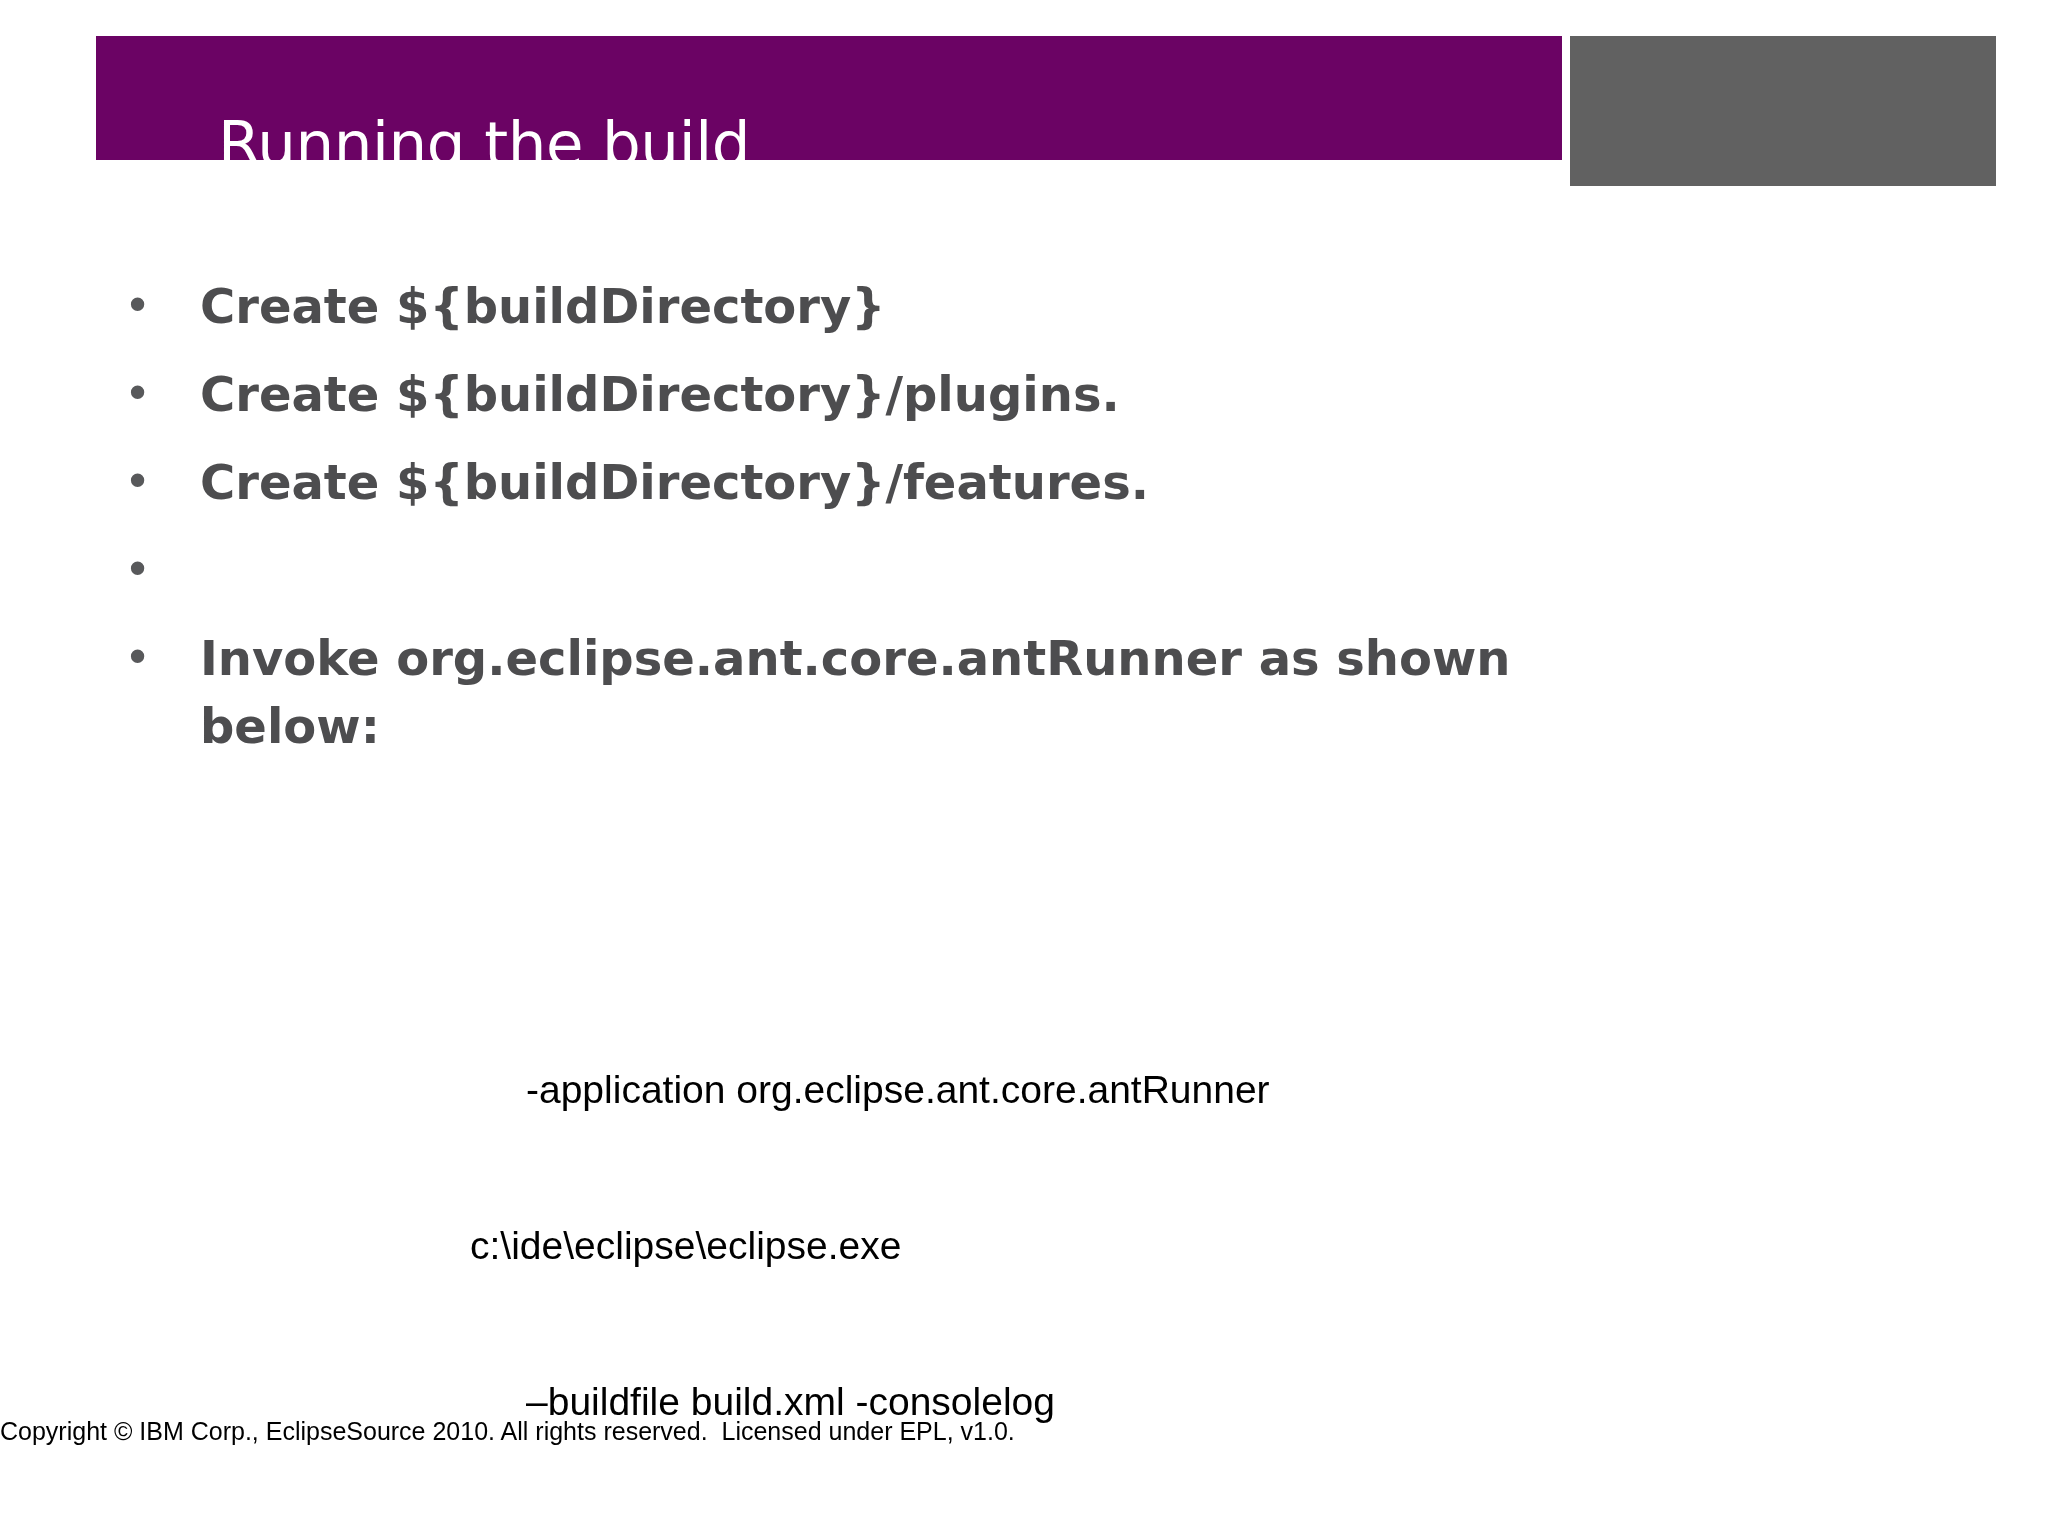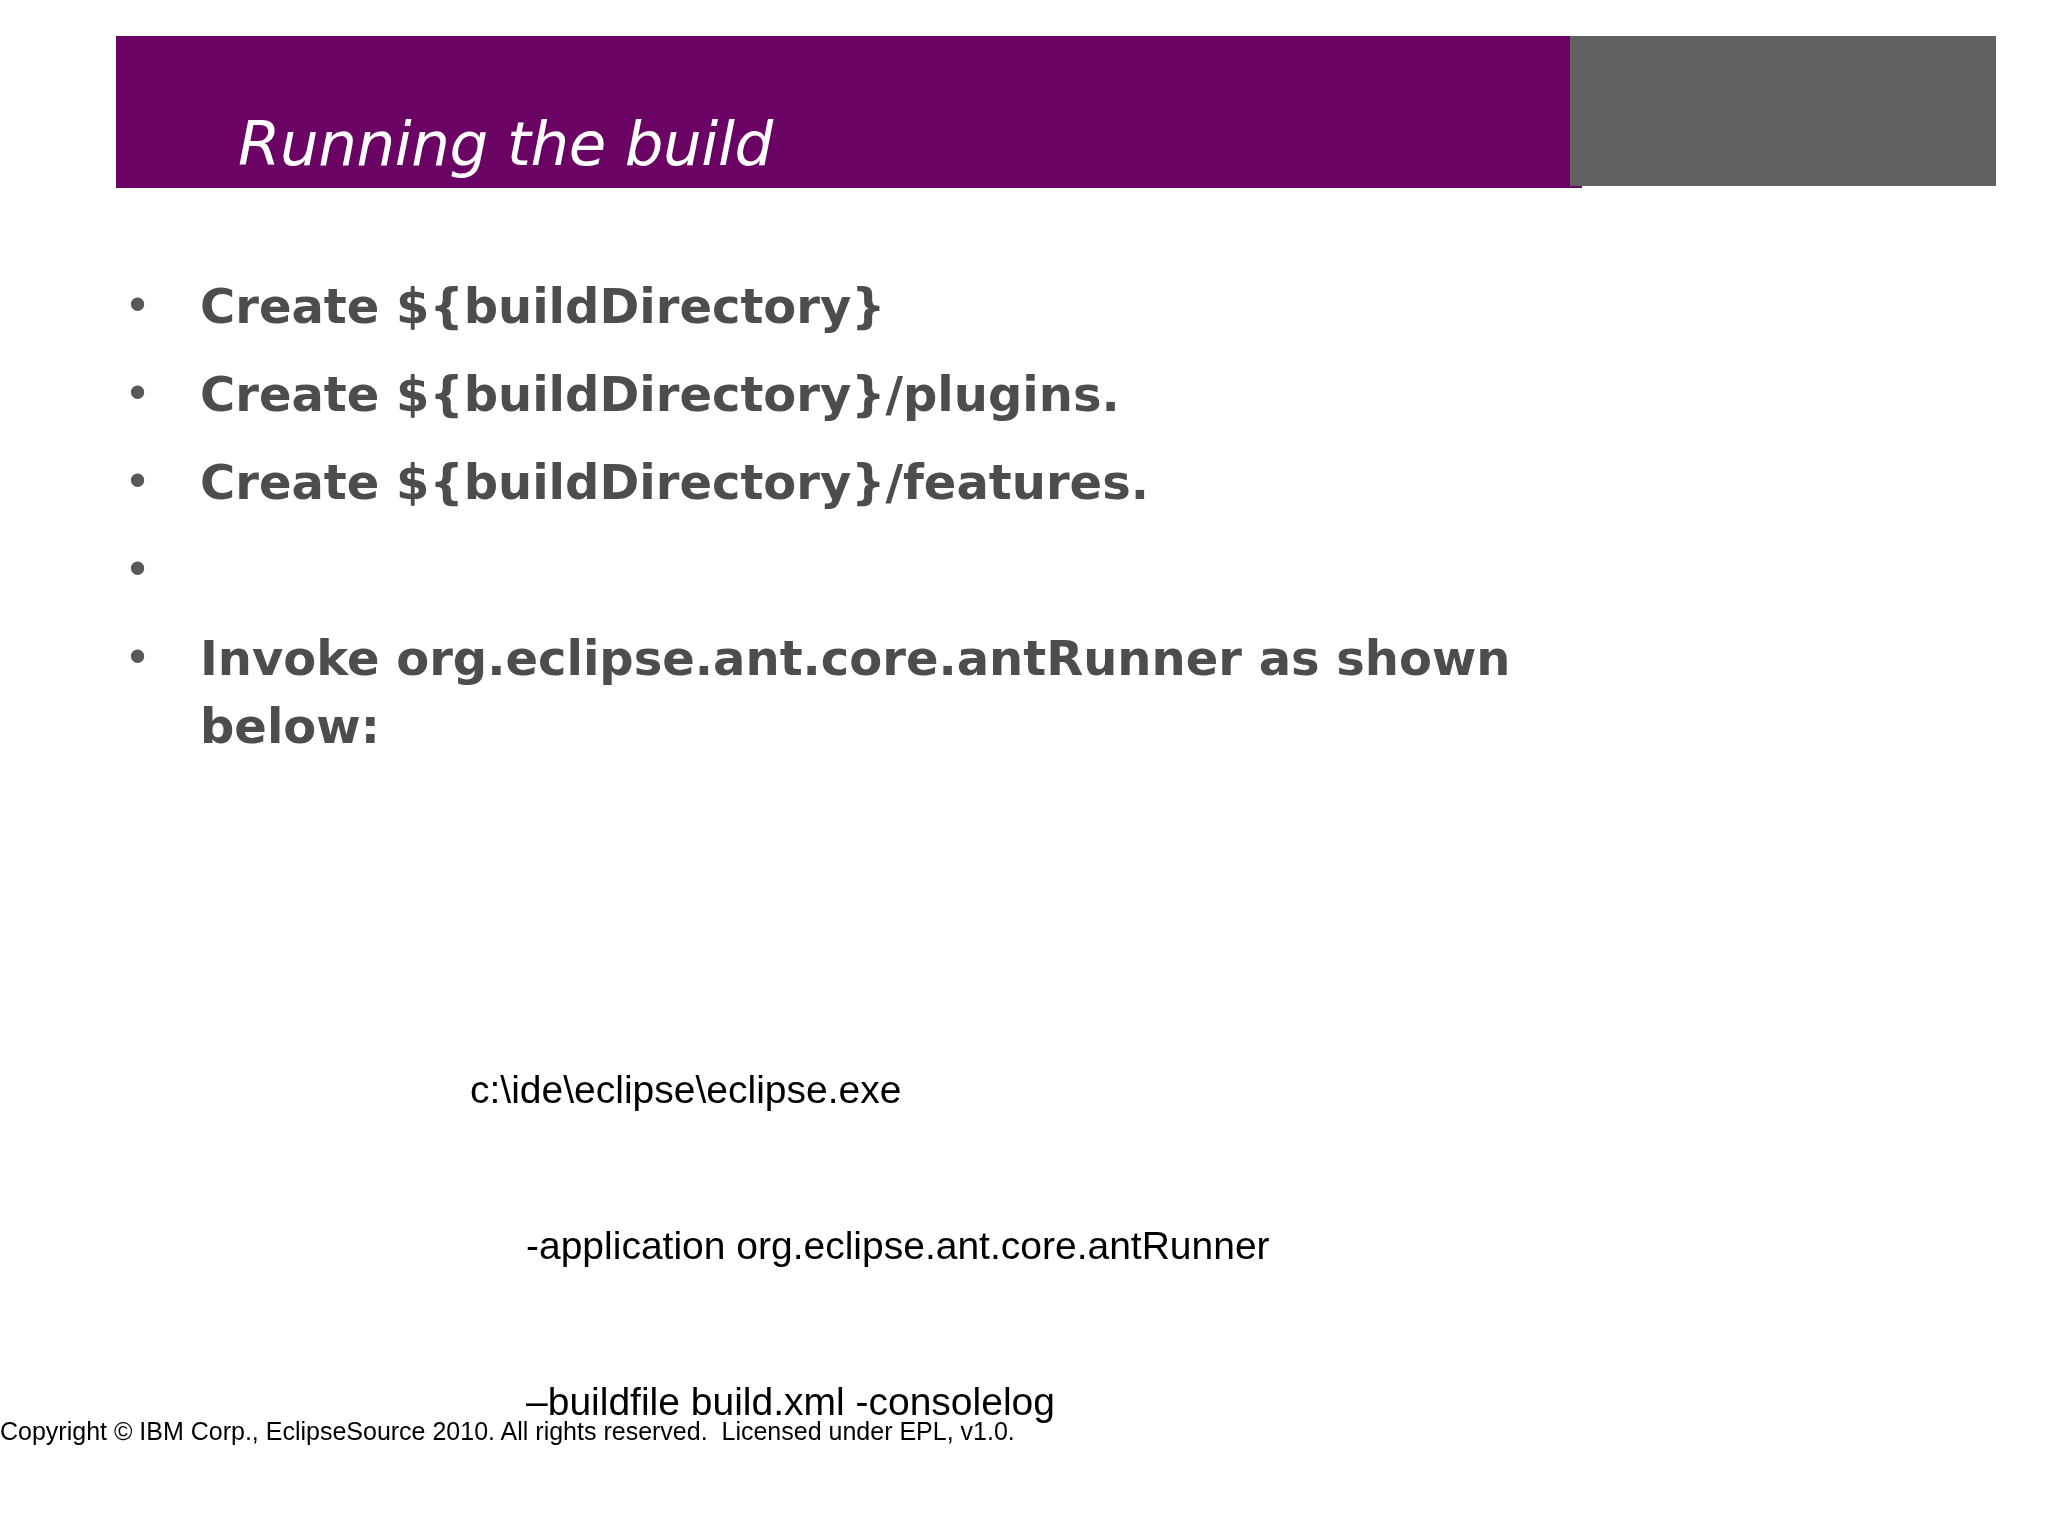--- a/index.html
+++ b/index.html
@@ -11,26 +11,25 @@
     width: 2048px;
     height: 1536px;
     position: relative;
     overflow: hidden;
     font-family: "DejaVu Sans", sans-serif;
   }
 
   
   #title-bar {
     position: absolute;
-    left: 116px;
+    left: 96px;
     top: 36px;
     width: 1466px;
-    height: 152px;
+    height: 124px;
     background: #6b0364;
-    font-style: italic;
   }
   #title-text {
     position: absolute;
     left: 122px;
     top: 72px;
     width: 1400px;
     font-family: "DejaVu Sans", sans-serif;
     font-size: 61px;
     font-weight: 400;
     color: #ffffff;
@@ -135,18 +134,18 @@
   </div>
 
   <div class="bullet-row">
     <span class="bullet-marker">•</span>
     <span class="bullet-text">Invoke org.eclipse.ant.core.antRunner as shown below:</span>
   </div>
 
 </div>
 
 <div id="code-block">
+  <div class="code-line code-indent">-application org.eclipse.ant.core.antRunner</div>
   <div class="code-line">c:\ide\eclipse\eclipse.exe</div>
-  <div class="code-line code-indent">-application org.eclipse.ant.core.antRunner</div>
   <div class="code-line code-indent">–buildfile build.xml -consolelog</div>
 </div>
 
 <div id="footer">Copyright © IBM Corp., EclipseSource 2010. All rights reserved.  Licensed under EPL, v1.0.</div>
 
 </body></html>

